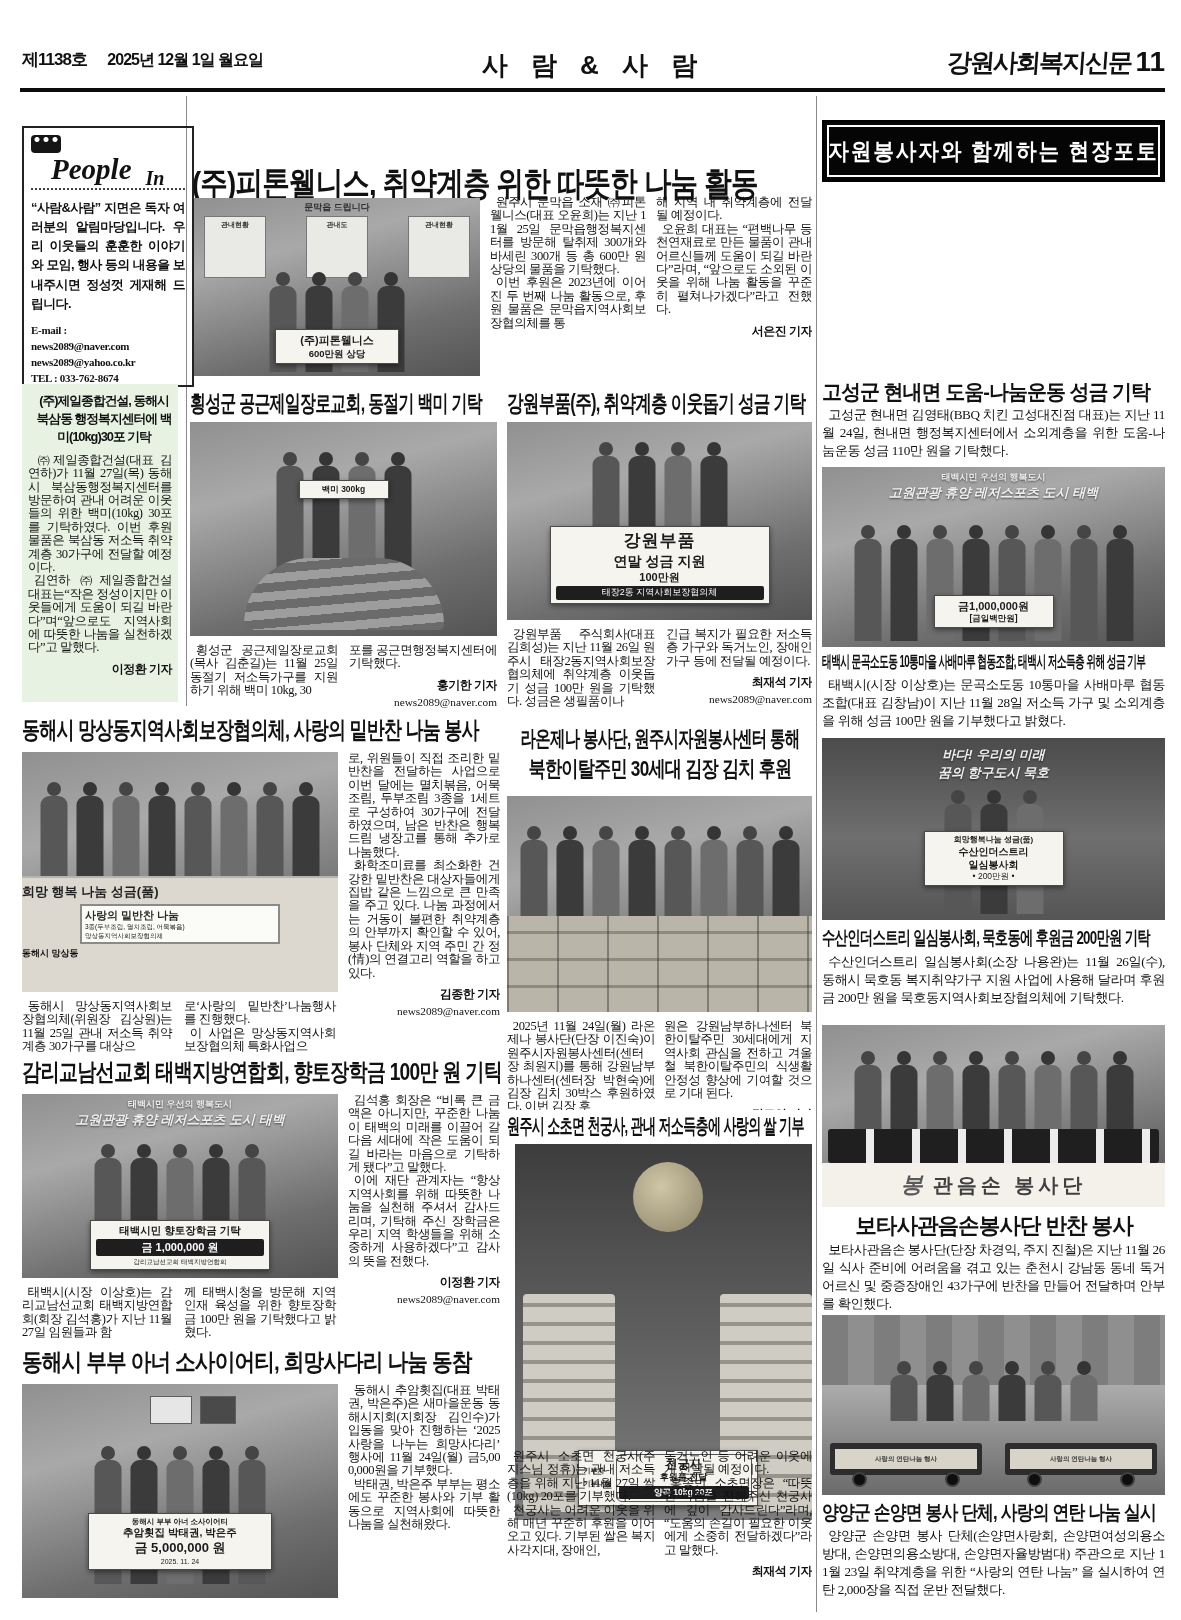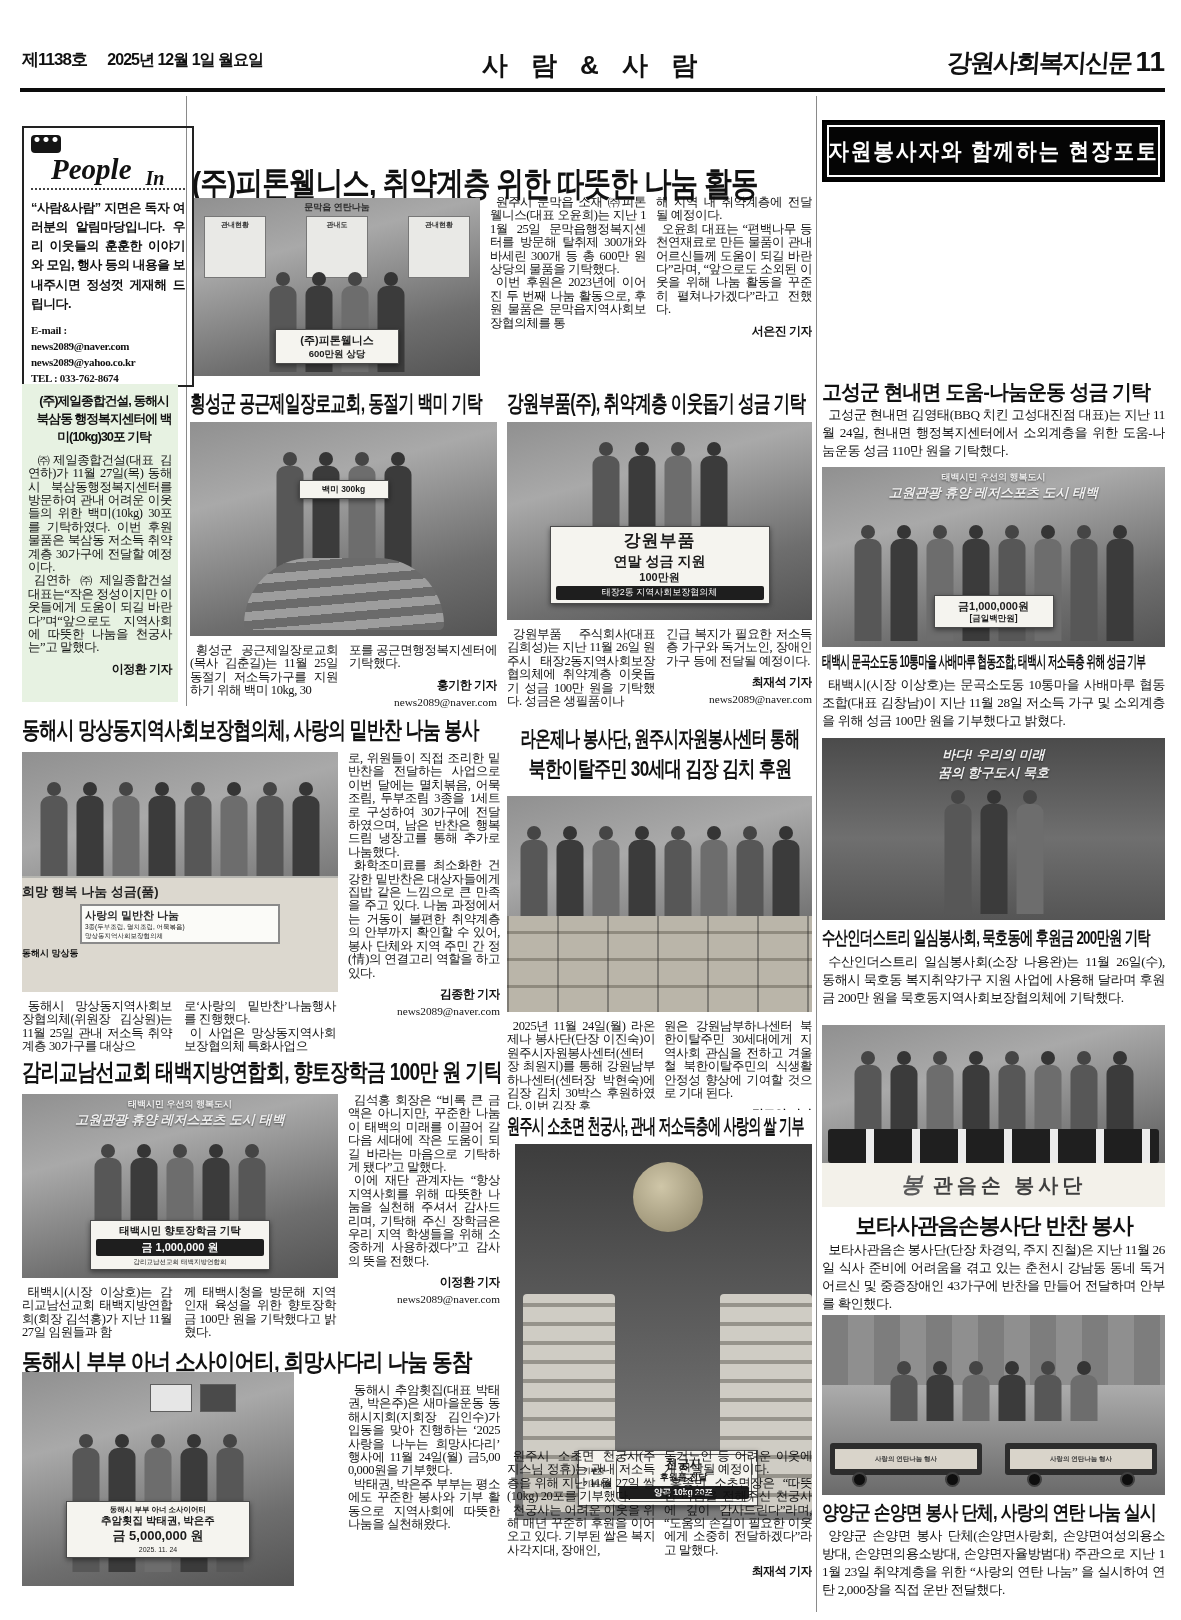--- a/index.html
+++ b/index.html
@@ -101,28 +101,28 @@
       <div>news2089@yahoo.co.kr</div>
       <div>TEL : 033-762-8674</div>
       <div>FAX : 033-762-8675</div>
       <div>H.P : www.gswnews2089@co.kr</div>
     </div>
   </aside>
 
   <article class="art sb">
     <h3 class="sb-h">(주)제일종합건설, 동해시 북삼동 행정복지센터에 백미(10kg)30포 기탁</h3>
     <p class="txt"> ㈜제일종합건설(대표 김연하)가 11월 27일(목) 동해시 북삼동행정복지센터를 방문하여 관내 어려운 이웃들의 위한 백미(10kg) 30포를 기탁하였다. 이번 후원 물품은 북삼동 저소득 취약계층 30가구에 전달할 예정이다.
- 김연하 ㈜제일종합건설 대표는“작은 정성이지만 이웃들에게 도움이 되길 바란다”며“앞으로도 지역사회에 따뜻한 나눔을 천궁사는”고 말했다.</p>
+ 김연하 ㈜제일종합건설 대표는“작은 정성이지만 이웃들에게 도움이 되길 바란다”며“앞으로도 지역사회에 따뜻한 나눔을 실천하겠다”고 말했다.</p>
     <div class="by">이정환 기자</div>
   </article>
 
   <article class="art" style="left:192px;top:126px;width:620px;height:258px">
     <h1 class="hl" style="top:12px;font-size:34px;--sx:.81">(주)피톤웰니스, 취약계층 위한 따뜻한 나눔 활동</h1>
     <div class="photo" style="left:2px;top:72px;width:286px;height:178px">
-      <div class="slogan" style="top:3px;font-size:9px;color:#2e2e2e;text-shadow:none">문막읍 연탄나눔</div>
+      <div class="slogan" style="top:3px;font-size:9px;color:#2e2e2e;text-shadow:none">문막읍 드립니다</div>
       <div class="board" style="left:10px;top:18px">관내현황</div>
       <div class="board" style="left:112px;top:18px">관내도</div>
       <div class="board" style="left:214px;top:18px">관내현황</div>
       <div class="crowd" style="bottom:4px;height:100px">
         <span class="psn"></span>
           <span class="psn"></span>
           <span class="psn"></span>
           <span class="psn"></span>
       </div>
       <div class="sign" style="left:50%;bottom:12px;transform:translateX(-50%);width:112px">
@@ -254,21 +254,21 @@
     <div class="col" style="left:0;top:232px;width:150px;height:58px">
       <p class="txt"> 태백시(시장 이상호)는 감리교남선교회 태백지방연합회(회장 김석홍)가 지난 11월 27일 임원들과 함</p>
     </div>
     <div class="col" style="left:162px;top:232px;width:152px;height:58px">
       <p class="txt">께 태백시청을 방문해 지역 인재 육성을 위한 향토장학금 100만 원을 기탁했다고 밝혔다.</p>
     </div>
   </article>
 
   <article class="art" style="left:22px;top:1344px;width:478px;height:274px">
     <h2 class="hl" style="top:2px;font-size:24px;--sx:.86;margin:0">동해시 부부 아너 소사이어티, 희망사다리 나눔 동참</h2>
-    <div class="photo" style="left:0;top:28px;width:272px;height:214px">
+    <div class="photo" style="left:0;top:40px;width:316px;height:214px">
       <div class="flag" style="left:128px;top:12px;width:40px;height:26px"></div>
       <div class="flag" style="left:178px;top:12px;width:34px;height:26px;background:#4a4a4a"></div>
       <div class="crowd" style="bottom:14px;height:138px">
         <span class="psn"></span>
           <span class="psn"></span>
           <span class="psn"></span>
           <span class="psn"></span>
           <span class="psn"></span>
       </div>
       <div class="sign" style="left:50%;bottom:28px;transform:translateX(-50%);width:172px">
@@ -368,20 +368,26 @@
     <p class="pc-b" style="top:556px;height:56px;margin:0"> 태백시(시장 이상호)는 문곡소도동 10통마을 사배마루 협동조합(대표 김창남)이 지난 11월 28일 저소득 가구 및 소외계층을 위해 성금 100만 원을 기부했다고 밝혔다.</p>
 
     <div class="photo" style="left:0;top:618px;width:343px;height:182px;background:linear-gradient(180deg,#4b4b4b,#6f6f6f 55%,#555)">
       <div class="slogan" style="top:8px;font-size:13px;font-style:italic">바다! 우리의 미래</div>
       <div class="slogan" style="top:26px;font-size:13px;font-style:italic">꿈의 항구도시 묵호</div>
       <div class="crowd" style="bottom:6px;height:124px">
         <span class="psn"></span>
           <span class="psn"></span>
           <span class="psn"></span>
       </div>
+      <div class="sign" style="left:50%;bottom:34px;transform:translateX(-50%);width:128px">
+        <div style="font-size:8px;font-weight:bold">희망행복나눔 성금(품)</div>
+        <div style="font-size:10px;font-weight:bold">수산인더스트리</div>
+        <div style="font-size:10px;font-weight:bold">일심봉사회</div>
+        <div style="font-size:8.5px">• 200만원 •</div>
+      </div>
     </div>
     <h3 class="pc-t hl" style="top:805px;font-size:19px;--sx:.70;margin:0">수산인더스트리 일심봉사회, 묵호동에 후원금 200만원 기탁</h3>
     <p class="pc-b" style="top:833px;height:72px;margin:0"> 수산인더스트리 일심봉사회(소장 나용완)는 11월 26일(수), 동해시 묵호동 복지취약가구 지원 사업에 사용해 달라며 후원금 200만 원을 묵호동지역사회보장협의체에 기탁했다.</p>
 
     <div class="photo" style="left:0;top:905px;width:343px;height:182px">
       <div class="crowd" style="top:26px;height:82px;align-items:flex-start">
         <span class="psn"></span>
           <span class="psn"></span>
           <span class="psn"></span>
           <span class="psn"></span>

